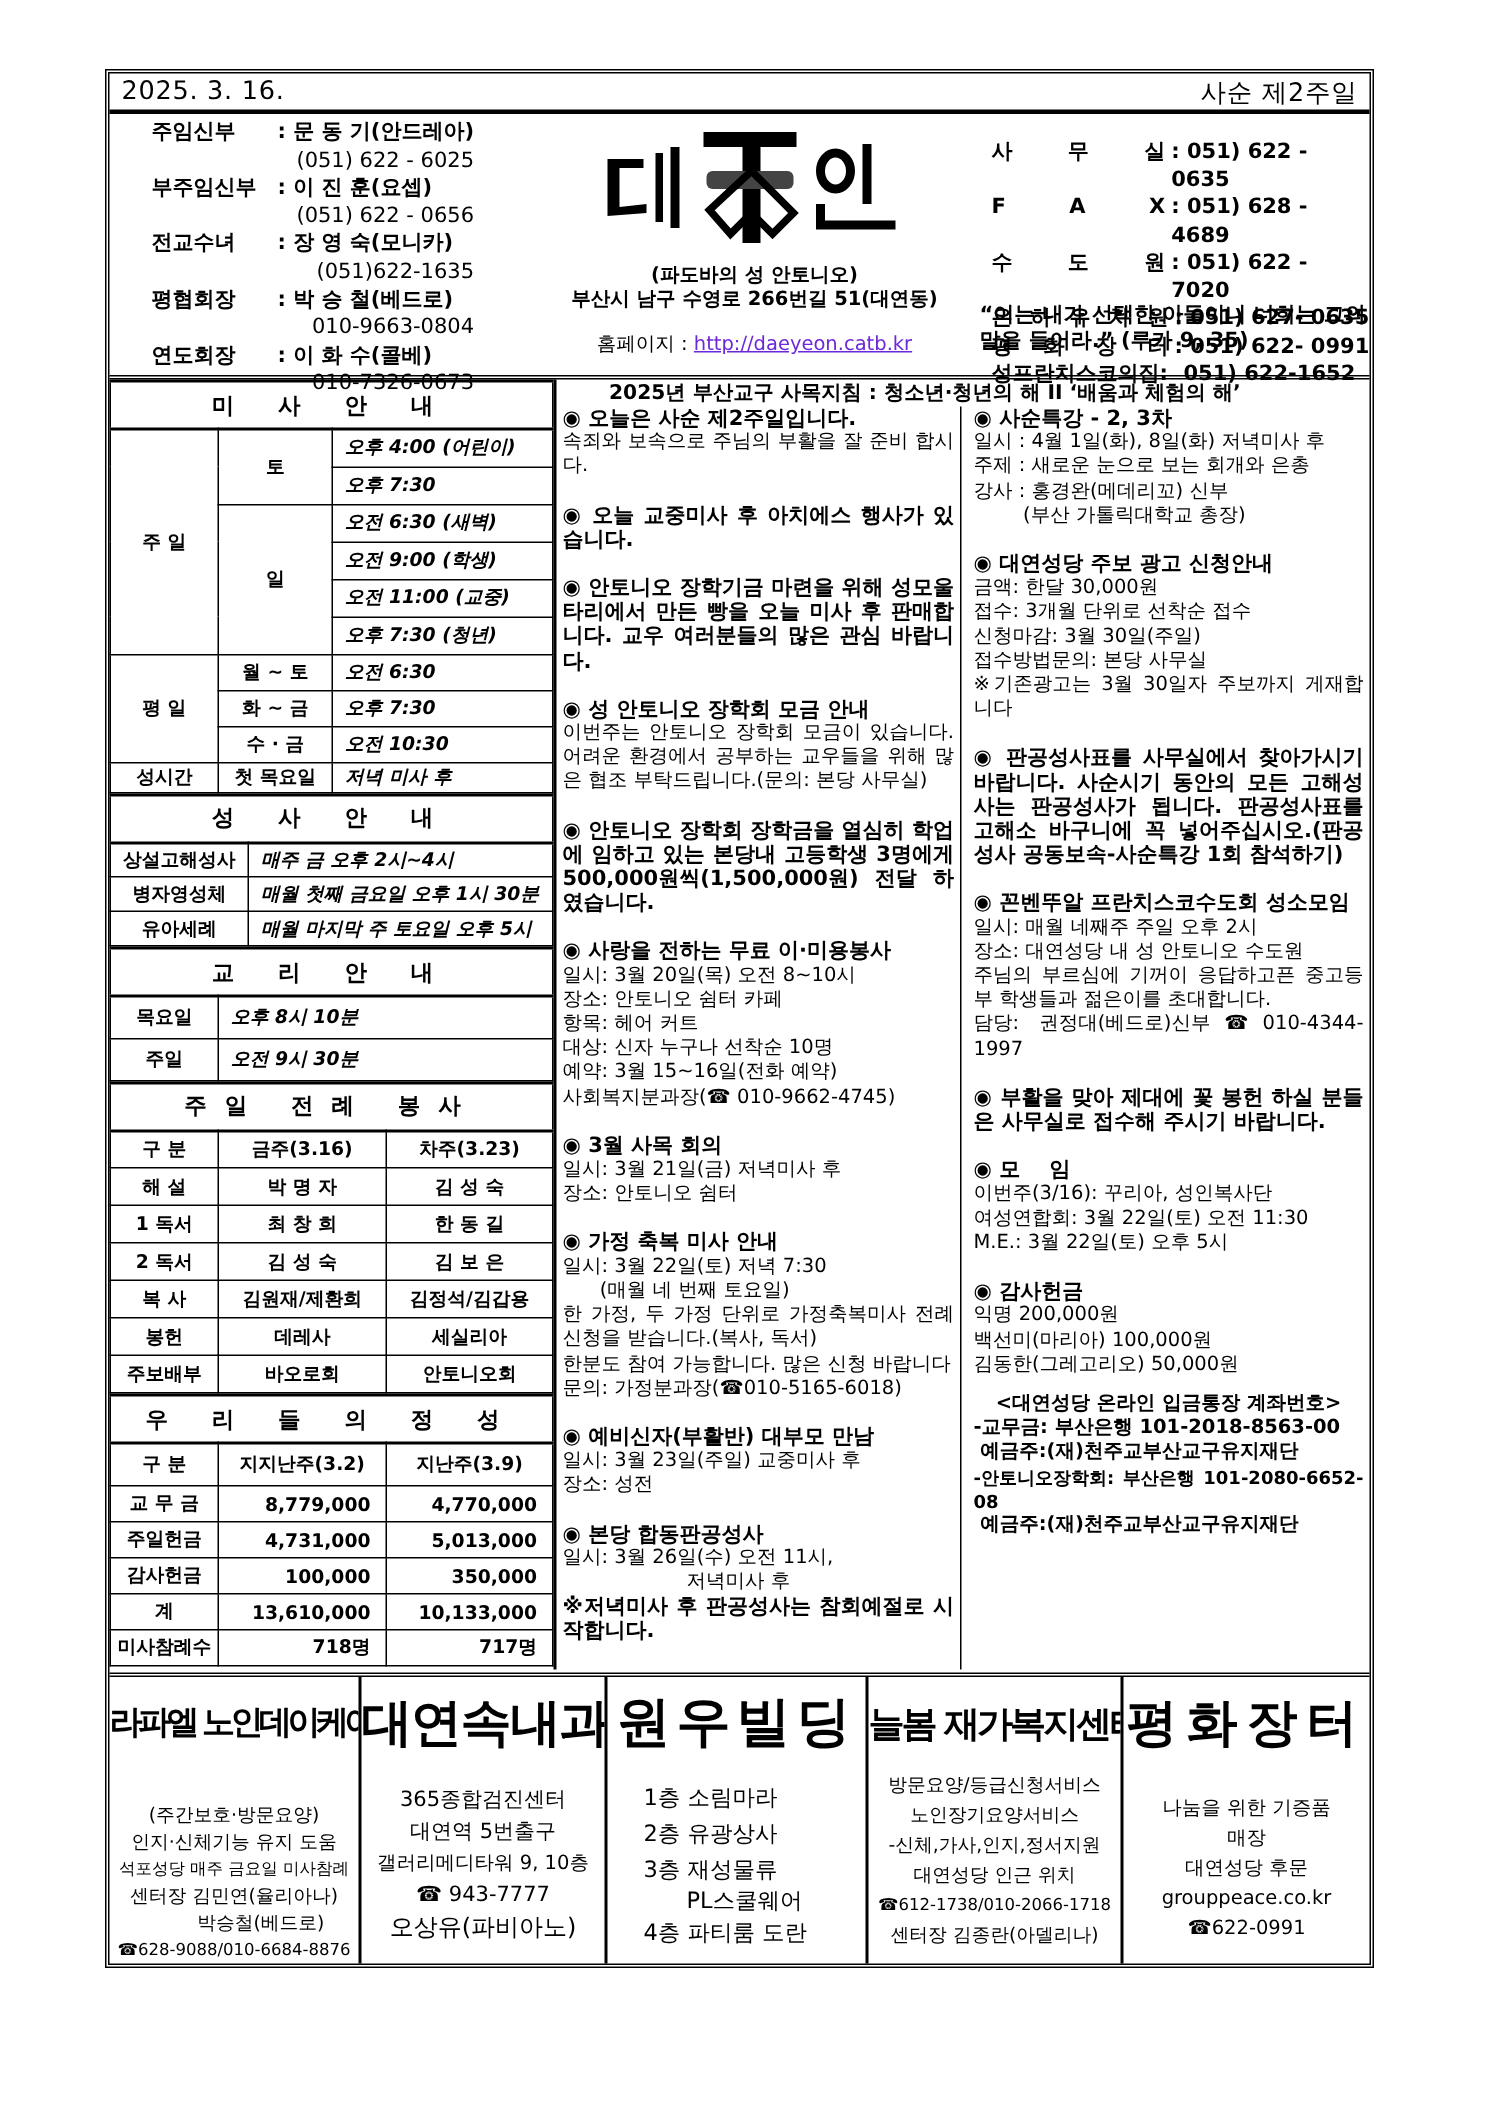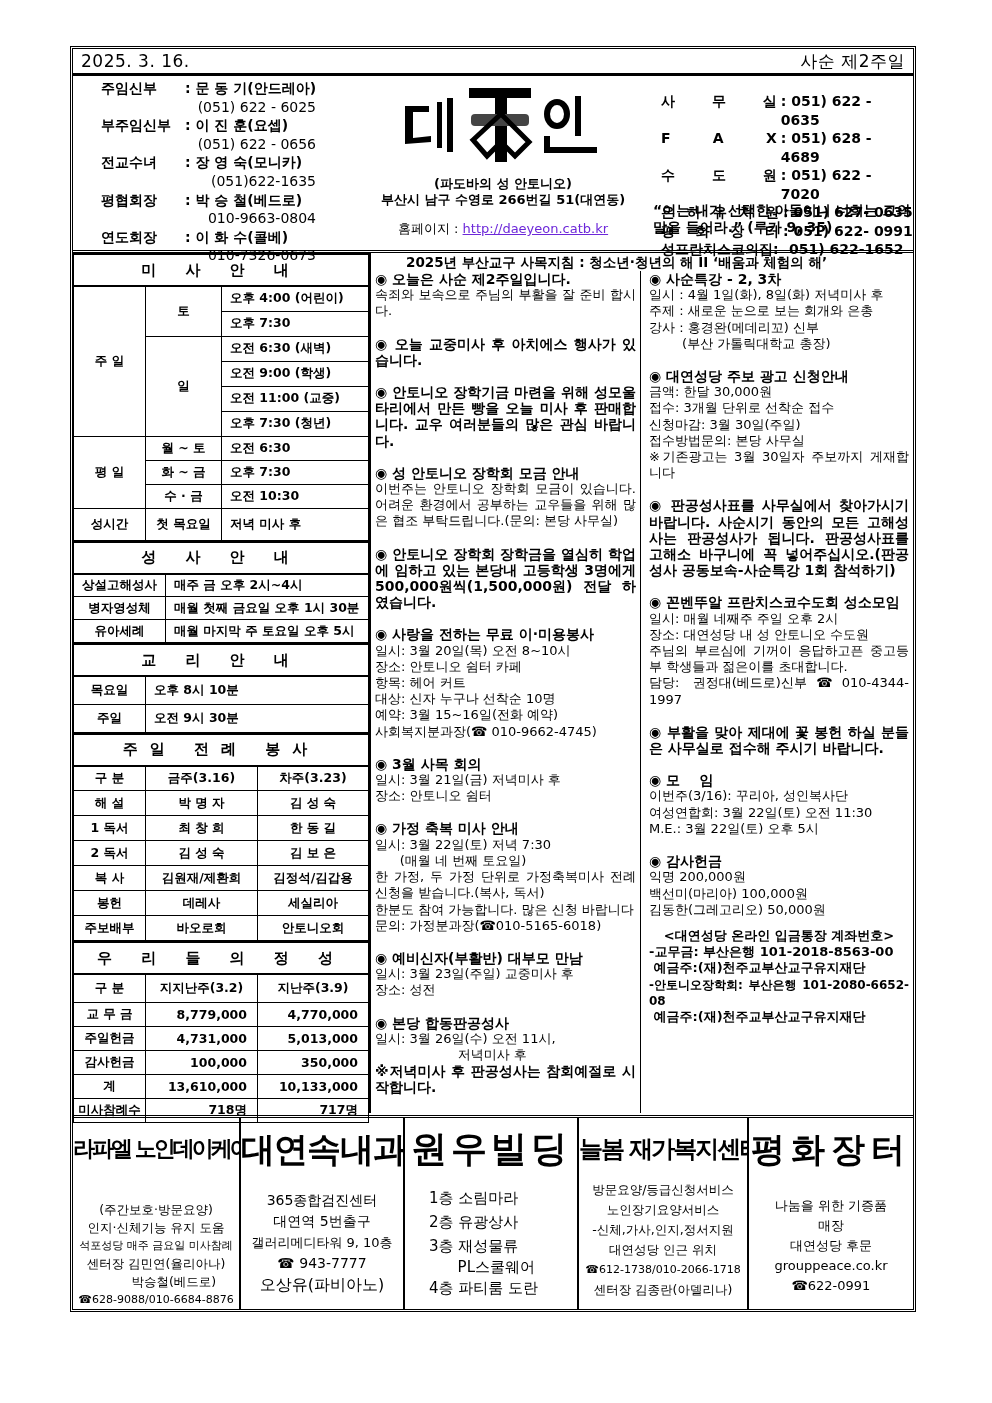--- a/index.html
+++ b/index.html
@@ -20,21 +20,21 @@
   .contacts { position:absolute; left:588px; top:16px; width:252px; font-size:14px; line-height:18.5px; font-weight:bold; }
   .contacts .c-row { display:flex; }
   .contacts .c-label { width:118px; display:flex; justify-content:space-between; padding-right:4px; }
   .contacts .c-label.last { width:128px; justify-content:flex-start; padding-right:0; }
   .quote { position:absolute; left:580px; top:126px; width:262px; font-size:14px; line-height:17px; font-weight:bold; }
   
   .leftcol { position:absolute; left:0; top:204px; width:296px; height:860px; border-right:2px solid #000; }
   table.grid { border-collapse:collapse; width:100%; font-size:12.5px; font-weight:bold; }
   table.grid td { border:1px solid #000; text-align:center; padding:0; }
   table.grid td.sec { font-size:15px; letter-spacing:12px; font-weight:bold; height:30px; border-top:2px solid #000; border-bottom:2px solid #000; }
-  table.grid td.l { text-align:left; padding-left:8px; }
+  table.grid td.l { text-align:left; padding-left:8px;font-style:italic; }
   table.grid td.r { text-align:right; padding-right:10px; }
   
   .notice-head { position:absolute; left:296px; top:204px; right:0; height:18px; font-size:13.5px; font-weight:bold; padding-left:21px; line-height:18px;margin-left:16px; }
   .col2 { position:absolute; left:298px; top:222px; width:270px; height:842px; border-right:1px solid #000; padding:0 4px; box-sizing:border-box; }
   .col3 { position:absolute; left:572px; top:222px; width:268px; height:842px; padding:0 4px; box-sizing:border-box; }
   .notice { font-size:13px; line-height:16.2px; margin-bottom:16px; text-align:justify; }
   .notice .t { font-weight:bold; font-size:14px; }
   .notice .b { font-weight:bold; font-size:14px; }
   .notice .ln { display:block; }
   .notice .ctr { text-align:center; display:block; font-weight:bold; }
@@ -206,21 +206,21 @@
             <td class="l">오전  6:30</td>
           </tr>
       <tr style="height:24px">
             <td>화 ~ 금</td>
             <td class="l">오후  7:30</td>
           </tr>
       <tr style="height:24px">
             <td>수 · 금</td>
             <td class="l">오전 10:30</td>
           </tr>
-      <tr style="height:32px">
+      <tr style="height:20px">
             <td>성시간</td>
             <td>첫 목요일</td>
             <td class="l">저녁 미사 후</td>
           </tr>
     </tbody>
       </table>
 
     <table class="grid">
       <colgroup>
           <col style="width:92px">

